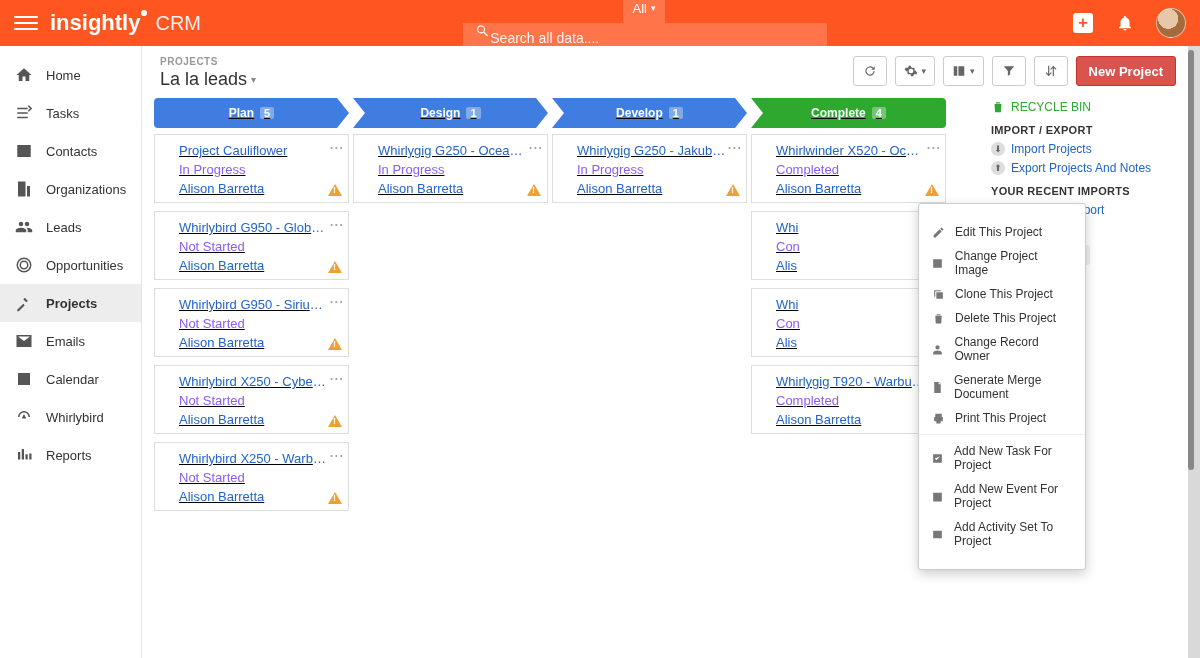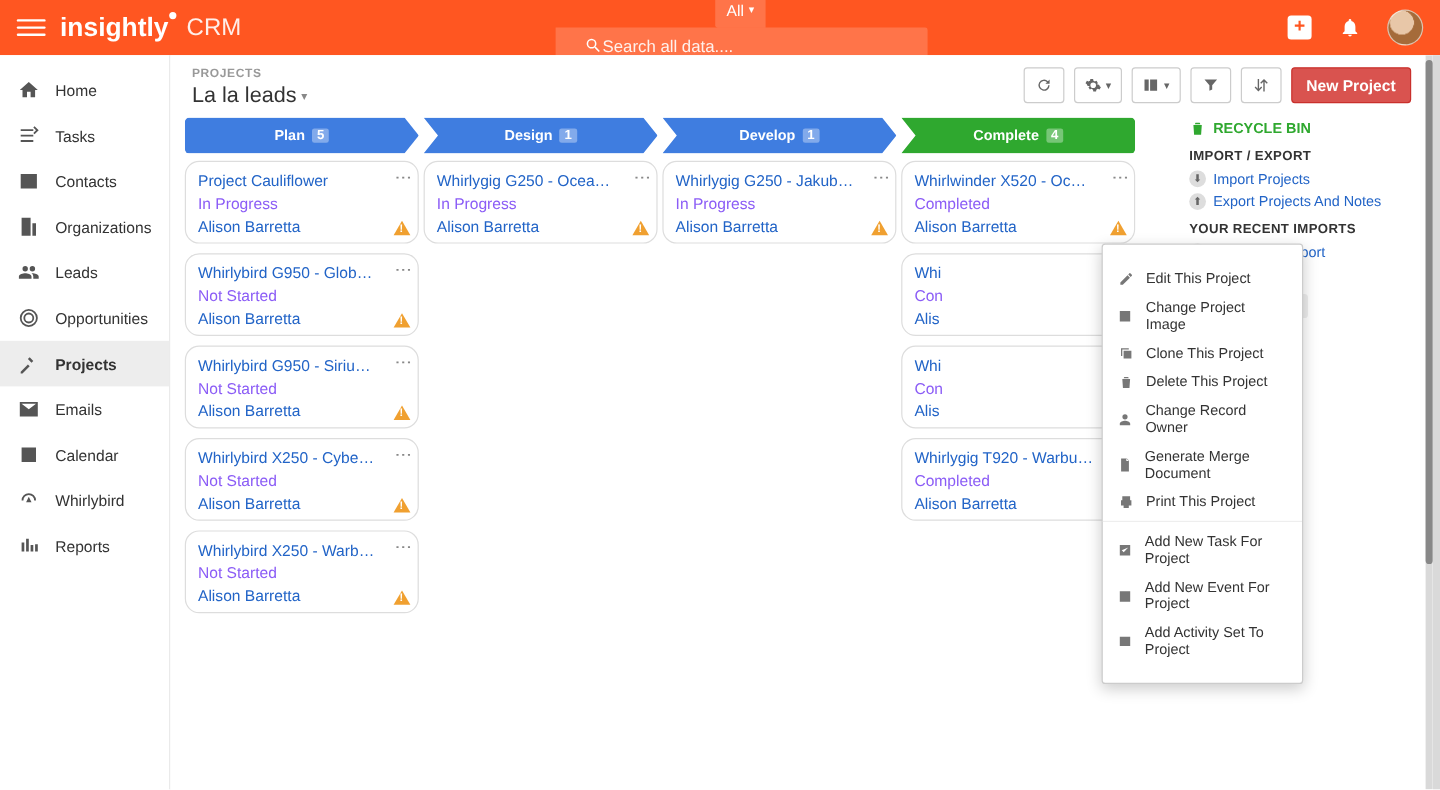--- a/index.html
+++ b/index.html
@@ -7,21 +7,21 @@
 
   
   .topbar { background: #ff5621; height: 46px; display: flex; align-items: center; padding: 0 14px; color: #fff; }
   .hamburger { width: 24px; height: 24px; display: flex; flex-direction: column; justify-content: center; gap: 4px; cursor: pointer; }
   .hamburger span { display: block; height: 2px; background: #fff; border-radius: 1px; }
   .logo { font-size: 22px; font-weight: 700; margin-left: 12px; }
   .logo .dot { display:inline-block; width:6px; height:6px; background:#fff; border-radius:50%; vertical-align: 14px; margin-left:1px; }
   .logo-sub { font-size: 20px; font-weight: 300; margin-left: 8px; opacity: 0.9; }
   .search-wrap { display: flex; align-items: center; margin-left: 260px; flex-direction: column; }
   .all-dd { background: rgba(255,255,255,0.18); height: 30px; padding: 0 10px; display:flex; align-items:center; font-size:13px; border-radius:2px 0 0 2px; cursor:pointer; gap:4px;}
-  .search-box { background: rgba(255,255,255,0.18); height:30px; width: 310px; display:flex; align-items:center; padding:0 24px; border-radius: 0 2px 2px 0; margin-left:2px; }
+  .search-box { background: rgba(255,255,255,0.18); height:30px; width: 364px; display:flex; padding:0 12px; border-radius: 0 2px 2px 0; margin-left:2px; }
   .search-box input { background: transparent; border:none; outline:none; color:#fff; font-size:14px; width:100%; }
   .search-box input::placeholder { color: rgba(255,255,255,0.9); }
   .top-right { margin-left: auto; display:flex; align-items:center; gap:20px; }
   .icon-box { width:22px; height:22px; display:flex; align-items:center; justify-content:center; cursor:pointer; }
   .plus-icon { width:20px; height:20px; background:#fff; color:#ff5621; border-radius:3px; display:flex; align-items:center; justify-content:center; font-weight:bold; font-size:16px; }
   .bell-svg { width:18px; height:18px; fill:#fff; }
   .avatar { width:30px; height:30px; border-radius:50%; background: radial-gradient(circle at 40% 35%, #e8c7a8 0 40%, #a56b3a 41% 100%); border:1px solid rgba(255,255,255,0.6); }
 
   
   .main { display:flex; height: calc(100% - 46px); }
@@ -38,44 +38,44 @@
   .view-title .caret { font-size:10px; color:#888; }
 
   .toolbar { margin-left:auto; display:flex; gap:8px; align-items:center; }
   .tbtn { height:30px; min-width:34px; border:1px solid #ccc; background:#fff; border-radius:3px; display:flex; align-items:center; justify-content:center; cursor:pointer; color:#666; font-size:14px; padding:0 8px; }
   .tbtn.optbtn { gap:4px; }
   .tbtn svg { width:14px; height:14px; fill:#666; }
   .new-btn { background:#d9534f; border:1px solid #c9302c; color:#fff; height:30px; padding:0 12px; border-radius:3px; font-size:13px; font-weight:600; cursor:pointer; }
 
   
   .kanban-wrap { display:flex; padding: 0 12px 10px 12px; gap:0; }
-  .board-area { flex:1; display:flex; gap:0; }
+  .board-area { flex:1; display:flex; gap:0;text-decoration:underline; }
   .column { width: 195px; margin-right:4px; }
   .col-header { height:30px; position:relative; display:flex; align-items:center; justify-content:center; font-size:12px; font-weight:600; color:#fff; }
   .col-header .arrow-body { position:absolute; left:0; right:0; top:0; bottom:0; }
   .col-header.blue .arrow-body { background:#3f7de0; clip-path: polygon(0 0, calc(100% - 12px) 0, 100% 50%, calc(100% - 12px) 100%, 0 100%, 12px 50%); }
   .col-header.blue.first .arrow-body { clip-path: polygon(0 0, calc(100% - 12px) 0, 100% 50%, calc(100% - 12px) 100%, 0 100%); border-radius: 4px 0 0 4px;}
   .col-header.green .arrow-body { background:#2fa82f; clip-path: polygon(0 0, 100% 0, 100% 100%, 0 100%, 12px 50%); border-radius: 0 4px 4px 0;}
   .col-header span.label { position:relative; z-index:1; }
   .col-header .count { position:relative; z-index:1; background:rgba(255,255,255,0.35); border-radius:2px; padding:0 4px; margin-left:6px; font-size:11px; }
 
   .cards { padding-top:6px; }
-  .card { background:#fff; border:1px solid #ddd; border-radius:12px; padding:8px 10px 6px 10px; margin-bottom:8px; position:relative; font-size:13px; }
+  .card { background:#fff; border:1px solid #ddd; border-radius:0; padding:8px 10px 6px 24px; margin-bottom:8px; position:relative; font-size:13px; }
   .card .title { color:#2264c7; cursor:pointer; white-space:nowrap; overflow:hidden; text-overflow:ellipsis; max-width: 150px; }
   .card .status { color:#8b5cf6; margin-top:4px; }
   .card .owner { color:#2264c7; margin-top:4px; cursor:pointer; }
   .card .more { position:absolute; top:6px; right:6px; color:#888; cursor:pointer; font-size:14px; line-height:10px; writing-mode: vertical-rl; letter-spacing: -2px;}
   .card .warn { position:absolute; bottom:4px; right:6px; width:14px; height:14px; }
   .warn-tri { width:0; height:0; border-left:7px solid transparent; border-right:7px solid transparent; border-bottom:12px solid #f0a030; position:relative; }
   .warn-tri::after { content:"!"; position:absolute; left:-2px; top:1px; font-size:9px; color:#fff; font-weight:bold; }
 
   
   .right-panel { width: 195px; padding:0 12px 0 4px; font-size:12px; }
   .rp-section-title { font-weight:700; color:#333; font-size:11px; margin:10px 0 6px 0; letter-spacing:0.3px; }
-  .rp-recycle { color:#2fa82f; font-weight:700; font-size:12px; display:flex; gap:6px; margin-top: 2px; }
+  .rp-recycle { color:#2fa82f; font-weight:400; font-size:12px; display:flex; gap:6px; margin-top: 2px; }
   .rp-link { color:#2264c7; display:flex; align-items:center; gap:6px; margin:5px 0; cursor:pointer; font-size:12px; }
   .rp-link .circ { width:14px; height:14px; border-radius:50%; background:#ddd; display:flex; align-items:center; justify-content:center; font-size:9px; color:#666; }
   .tag-chip { display:inline-flex; align-items:center; background:#eee; border-radius:3px; padding:3px 8px; gap:6px; font-size:11px; color:#666; cursor:pointer; }
   .tag-chip .s { background:#ccc; color:#fff; border-radius:2px; width:14px; height:14px; display:flex; align-items:center; justify-content:center; font-size:9px; font-weight:bold; }
 
   
   .ctx-menu { position:absolute; left:776px; top:157px; width:168px; background:#fff; border:1px solid #ccc; border-radius:3px; box-shadow: 0 4px 12px rgba(0,0,0,0.2); font-size:12px; color:#333; z-index:50; padding:16px 0; }
   .ctx-item { display:flex; align-items:center; gap:10px; padding:5px 12px; cursor:pointer; }
   .ctx-item .ci { width:14px; height:14px; display:flex; align-items:center; justify-content:center; color:#777; }
   .ctx-item .ci svg { width:13px; height:13px; fill:#777; }

